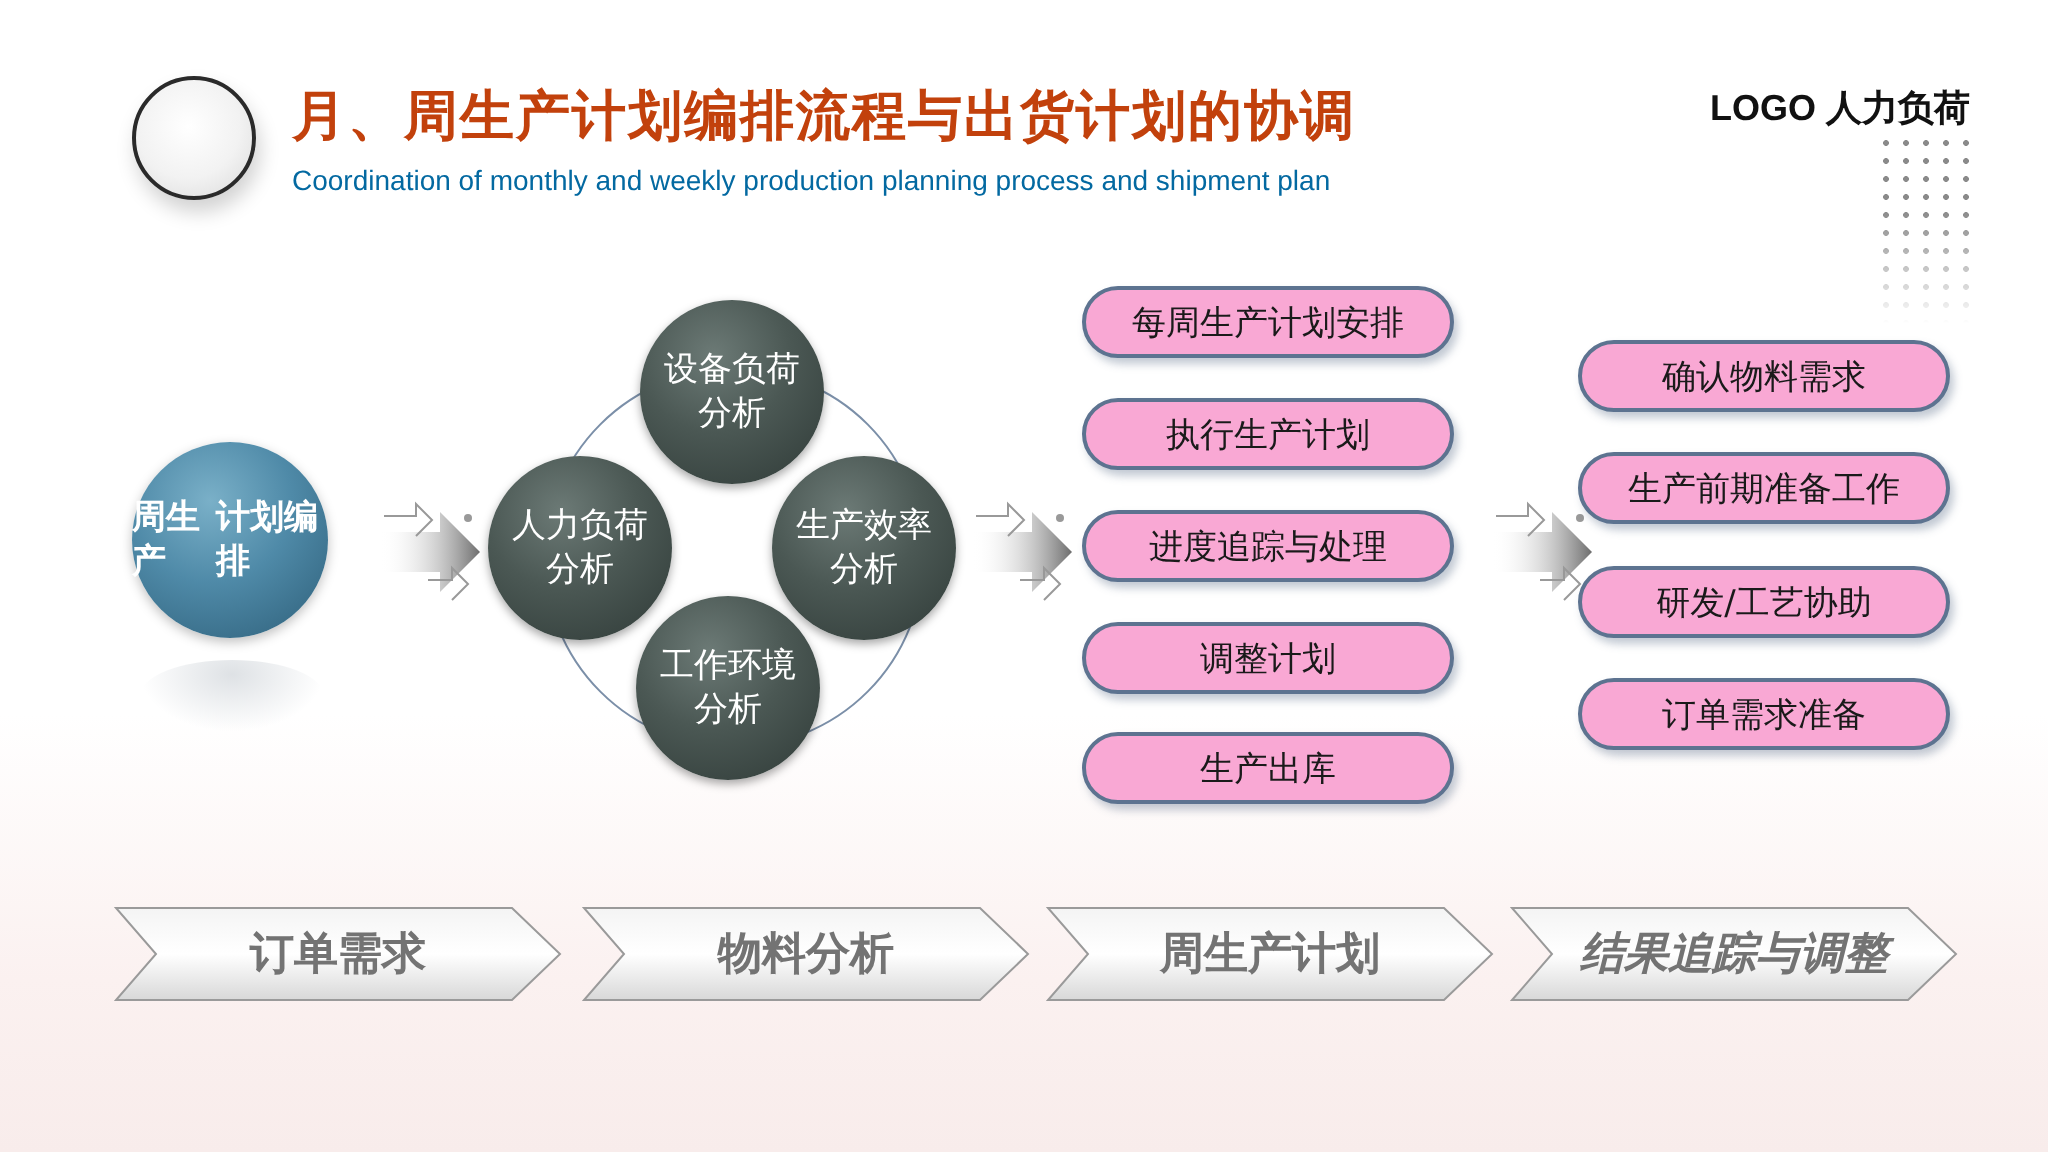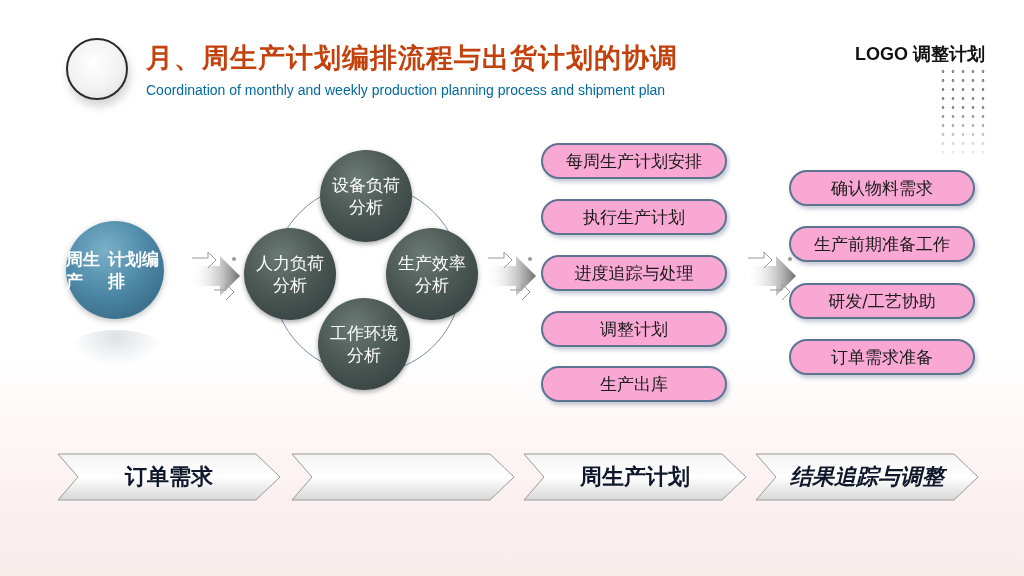--- a/index.html
+++ b/index.html
@@ -53,29 +53,29 @@
     height:36px; border-radius:18px; border:2px solid #5d7390; box-sizing:border-box;
     background:#f9a8d4; box-shadow: 2px 3px 4px rgba(80,100,130,0.35);
     display:flex; align-items:center; justify-content:center;
     font-size:17px; color:#1a1a1a; white-space:nowrap;
   }
   .col1 .pill { width:186px; }
   .col2 .pill { width:186px; }
   
   .chev { width:226px; height:50px; display:flex; align-items:center; justify-content:center; }
   .chev svg { position:absolute; left:0; top:0; }
-  .chev span { position:relative; font-size:22px; font-weight:bold; color:#0f172a; white-space:nowrap; }
+  .chev span { position:relative; font-size:22px; font-weight:bold; color:#737373; white-space:nowrap; }
 </style>
 </head>
 <body>
 
 <div class="abs ring"></div>
 <div class="abs title">月、周生产计划编排流程与出货计划的协调</div>
 <div class="abs subtitle">Coordination of monthly and weekly production planning process and shipment plan</div>
-<div class="abs logo">LOGO 调整计划</div>
+<div class="abs logo">LOGO 人力负荷</div>
 <div class="abs dots"></div>
 
 <div class="abs blue-circle">
   <span>周生产</span>
   <span>计划编排</span>
 </div>
 <div class="abs blue-reflect"></div>
 
 <svg class="abs arrow" style="left:186px; top:246px;" viewBox="0 0 60 60">
   <defs>
@@ -166,20 +166,21 @@
         </linearGradient>
       </defs>
       <polygon points="2,2 200,2 224,25 200,48 2,48 22,25" fill="url(#cg)" stroke="#9a9a9a" stroke-width="1"></polygon>
     </svg>
     <span>订单需求</span>
   </div>
   <div class="abs chev" style="left:290px; top:452px;">
     <svg width="226" height="50" viewBox="0 0 226 50">
       <polygon points="2,2 200,2 224,25 200,48 2,48 22,25" fill="url(#cg)" stroke="#9a9a9a" stroke-width="1"></polygon>
     </svg>
+    <span>物料分析</span>
   </div>
   <div class="abs chev" style="left:522px; top:452px;">
     <svg width="226" height="50" viewBox="0 0 226 50">
       <polygon points="2,2 200,2 224,25 200,48 2,48 22,25" fill="url(#cg)" stroke="#9a9a9a" stroke-width="1"></polygon>
     </svg>
     <span>周生产计划</span>
   </div>
   <div class="abs chev" style="left:754px; top:452px;font-style:italic;">
     <svg width="226" height="50" viewBox="0 0 226 50">
       <polygon points="2,2 200,2 224,25 200,48 2,48 22,25" fill="url(#cg)" stroke="#9a9a9a" stroke-width="1"></polygon>

